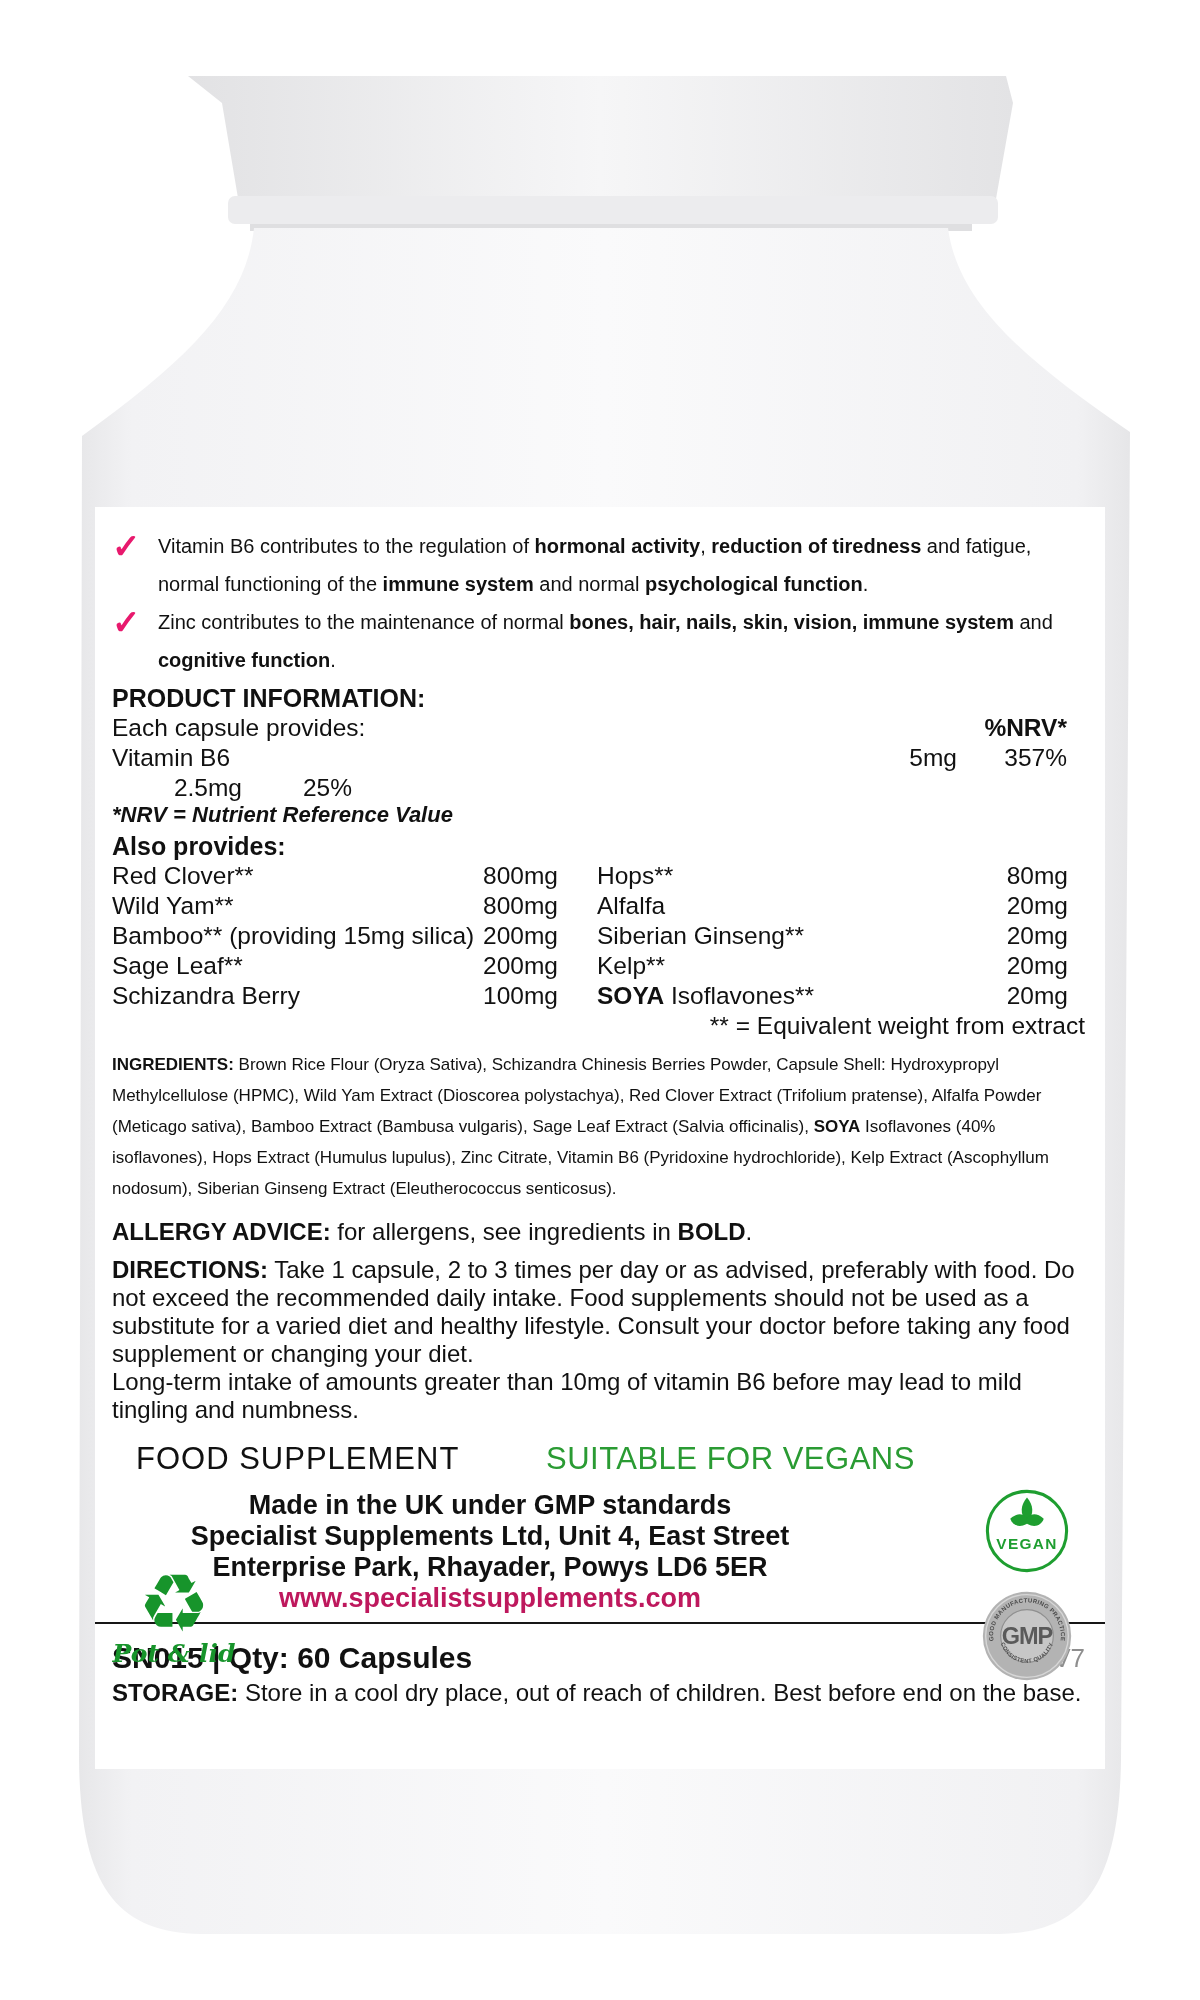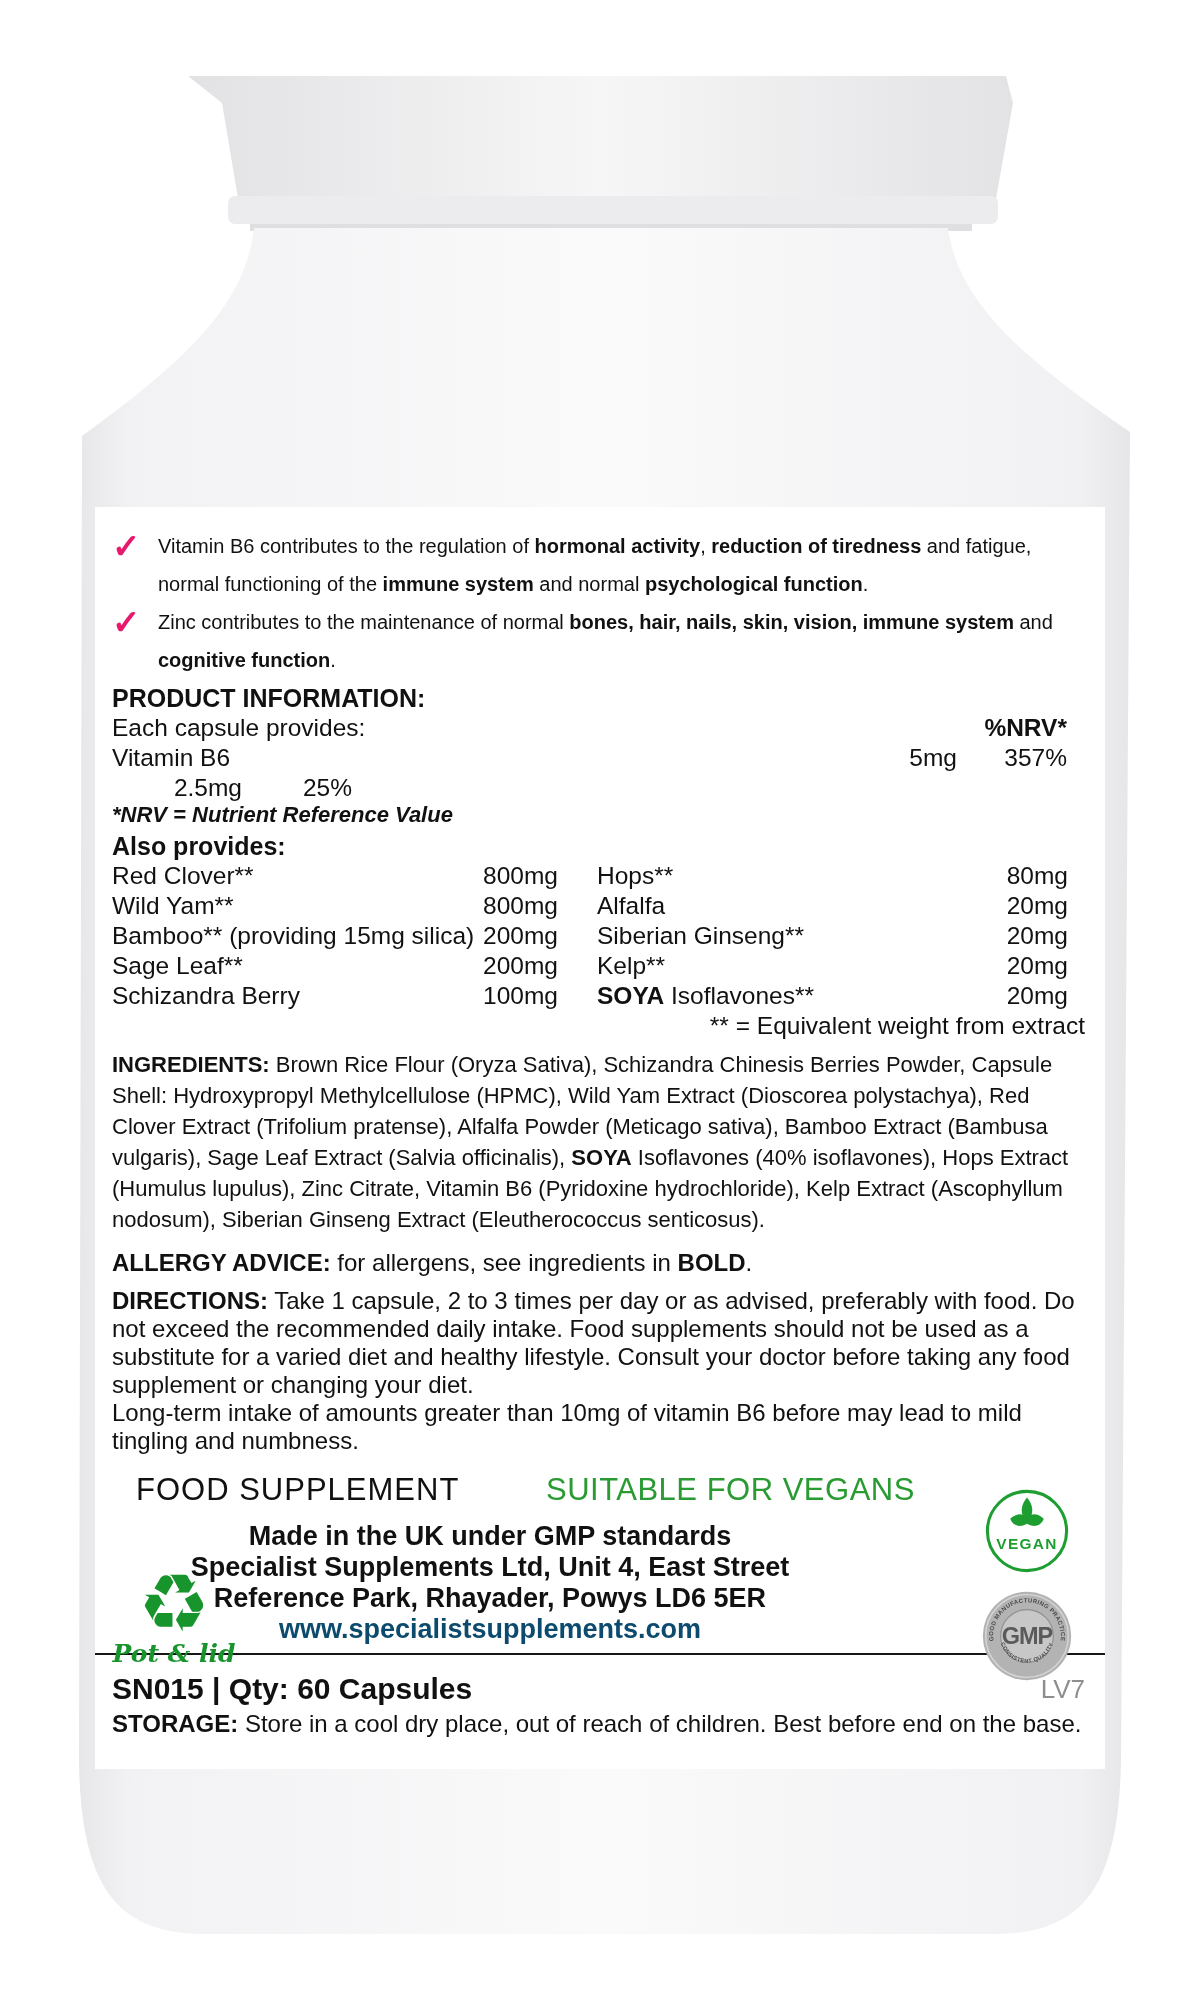--- a/index.html
+++ b/index.html
@@ -26,31 +26,31 @@
   .pi-foot{font-size:22px;line-height:24px;font-weight:bold;font-style:italic;}
 
   .ap-wrap{display:flex;}
   .ap-left{width:446px;margin-right:39px;}
   .ap-right{flex:1;padding-right:17px;}
   .ap-row{display:flex;font-size:24.5px;line-height:30px;}
   .ap-name{flex:1;white-space:nowrap;}
   .ap-amt{text-align:right;}
   .note-extract{text-align:right;font-size:24.5px;line-height:30px;}
 
-  .ing{font-size:22px;line-height:31px;margin-top:8px;}
+  .ing{font-size:17px;line-height:31px;margin-top:8px;}
   .allergy{font-size:24px;line-height:28px;margin-top:14px;}
   .directions{font-size:24px;line-height:28px;margin-top:10px;}
 
   .banners{margin-top:16px;font-size:31px;line-height:38px;white-space:nowrap;}
   .food{margin-left:24px;letter-spacing:1px;color:#111;}
   .vegans{margin-left:78px;letter-spacing:0.5px;color:#2a9b33;}
 
   .addr{width:700px;margin:12px 0 0 28px;text-align:center;font-weight:bold;
         font-size:27px;line-height:31px;}
-  .website{color:#0c4a6e;}
+  .website{color:#be185d;}
 
   .sn-row{display:flex;align-items:flex-end;margin:8px -20px 0 -17px;
           padding:15px 20px 0 17px;border-top:2px solid #161616;
           font-size:30px;font-weight:bold;line-height:38px;}
   .lot{margin-left:auto;font-weight:normal;color:#8e8e8e;font-size:26px;}
   .storage{font-size:24px;line-height:28px;margin-top:2px;}
 
   
   .recycle-block{position:absolute;left:14px;top:1056px;width:130px;text-align:center;}
   .recycle-glyph{font-family:"DejaVu Sans",sans-serif;font-size:80px;line-height:82px;color:#17942b;}
@@ -210,21 +210,21 @@
         <span class="vegans">SUITABLE FOR VEGANS</span>
       </div>
 
       <div class="addr">
         <div>
 
             <div>Made in the UK under GMP standards</div>
 
             <div>Specialist Supplements Ltd, Unit 4, East Street</div>
 
-            <div>Reference Park, Rhayader, Powys LD6 5ER</div>
+            <div>Enterprise Park, Rhayader, Powys LD6 5ER</div>
           </div>
         <div class="website">www.specialistsupplements.com</div>
       </div>
 
       <div class="sn-row">
         <span>SN015 | Qty: 60 Capsules</span>
         <span class="lot">LV7</span>
       </div>
 
       <div class="storage"><span class="b">STORAGE:</span><span> Store in a cool dry place, out of reach of children. Best before end on the base.</span></div>

